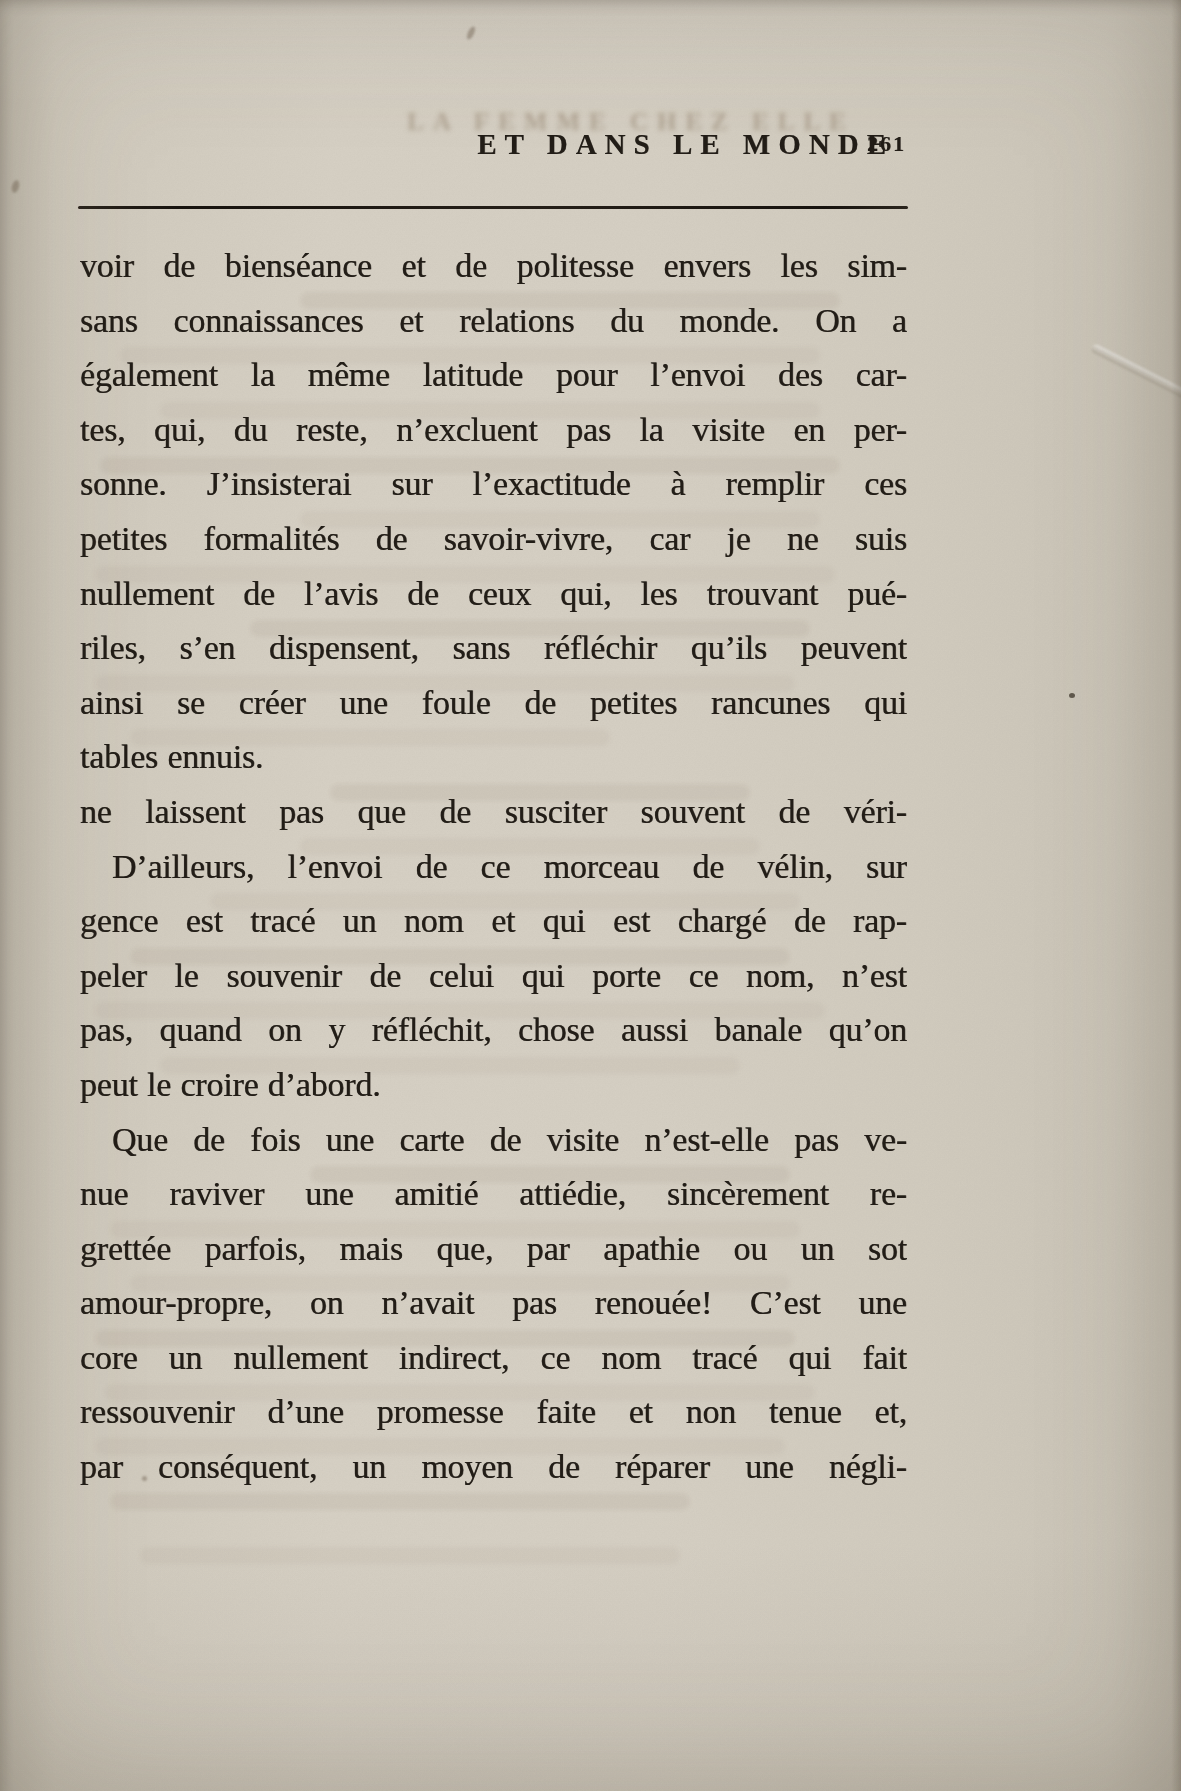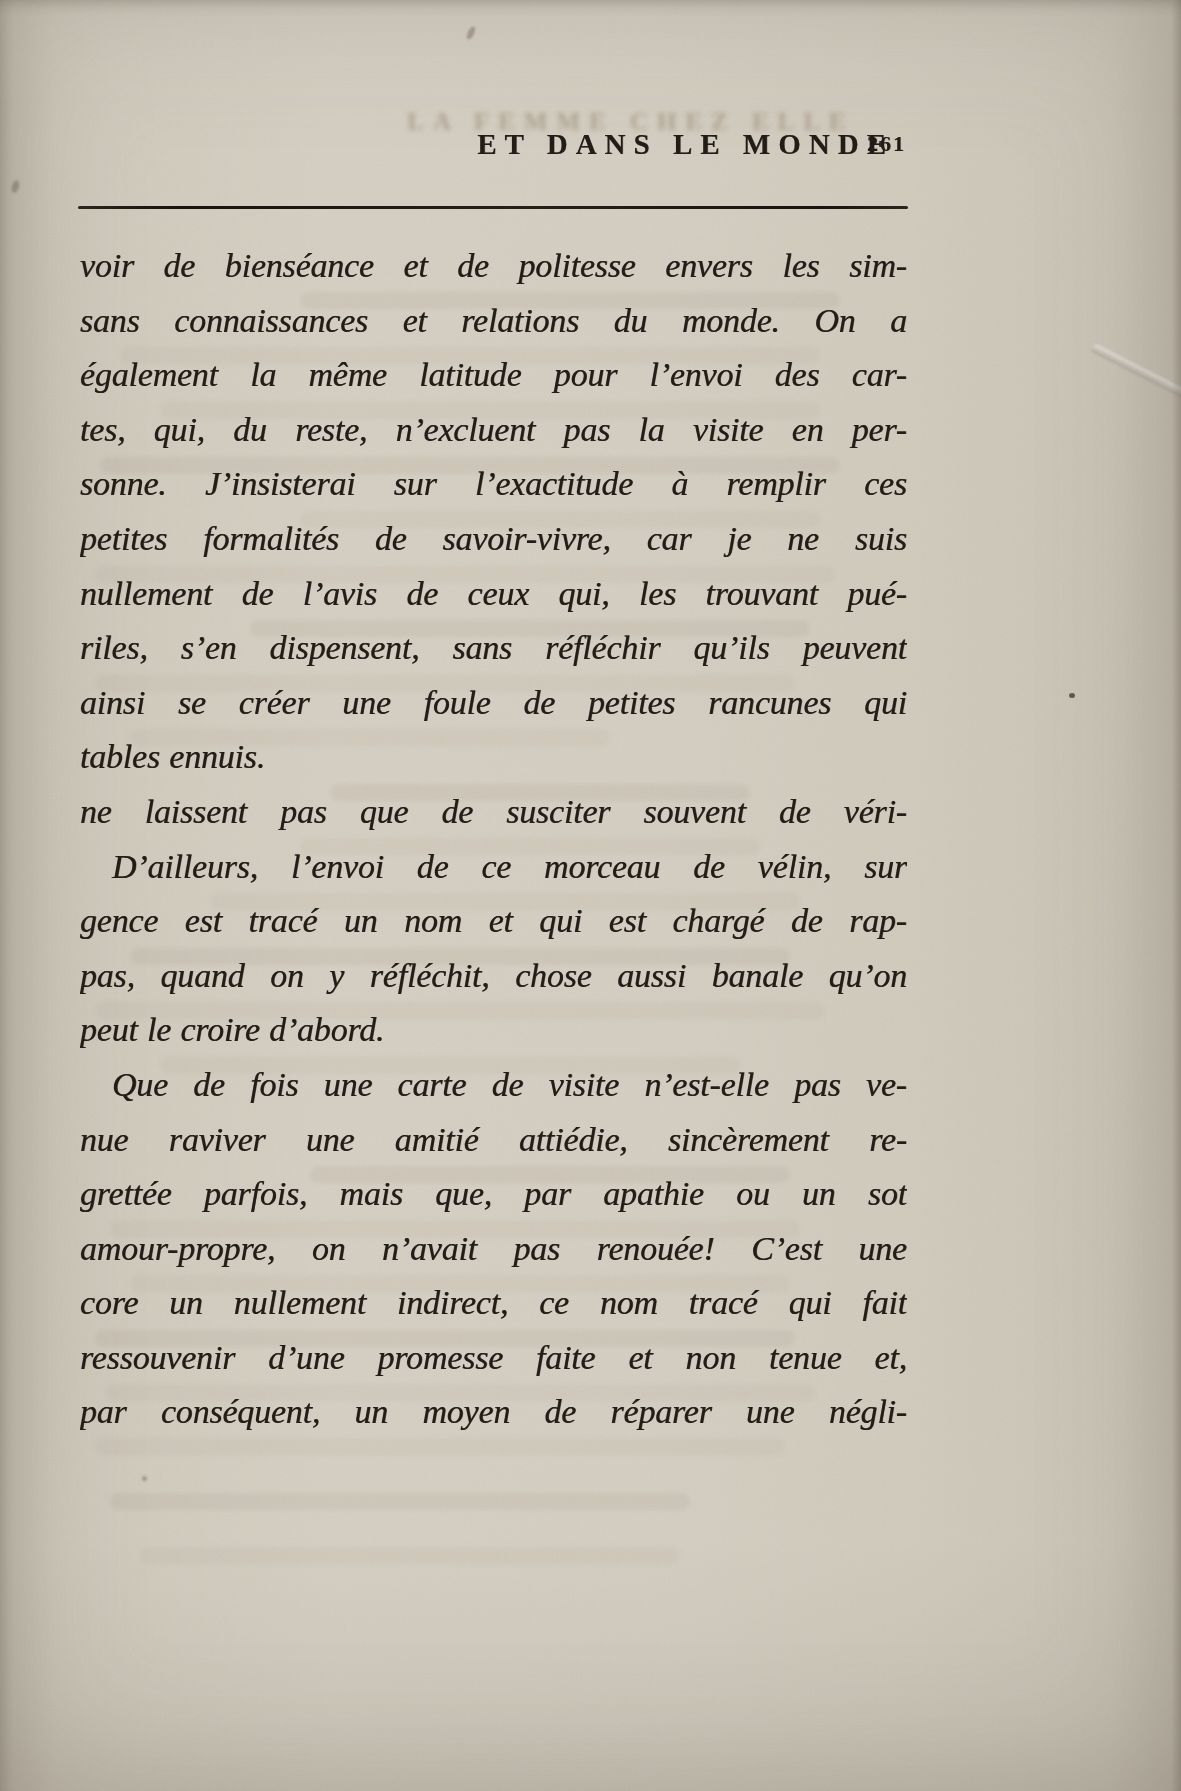--- a/index.html
+++ b/index.html
@@ -43,21 +43,20 @@
     border-radius:2px;z-index:3;}
 
   
   .body-text{position:absolute;top:239px;left:80px;width:827px;z-index:3;
     font-size:34px;line-height:54.6px;letter-spacing:-0.2px;}
   .line{
     height:54.6px;overflow:hidden;
     text-align:justify;text-align-last:justify;
     text-shadow:0.45px 0 rgba(33,28,22,0.60), -0.25px 0 rgba(33,28,22,0.35);
     word-spacing:1px;
-    font-style:italic;
   }
   .line.last{text-align-last:left;}
   .line.indent{text-indent:32px;}
 
   
   .speck{position:absolute;background:rgba(60,52,42,0.75);border-radius:50%;z-index:4;}
   .speck.soft{background:rgba(110,96,78,0.45);filter:blur(1px);}
   .crease{
     position:absolute;top:368px;left:1086px;width:112px;height:9px;
     background:linear-gradient(180deg, rgba(255,255,255,0.55), rgba(118,106,88,0.30));
@@ -113,20 +112,21 @@
       <div class="line">tes, qui, du reste, n’excluent pas la visite en per-</div>
       <div class="line">sonne. J’insisterai sur l’exactitude à remplir ces</div>
       <div class="line">petites formalités de savoir-vivre, car je ne suis</div>
       <div class="line">nullement de l’avis de ceux qui, les trouvant pué-</div>
       <div class="line">riles, s’en dispensent, sans réfléchir qu’ils peuvent</div>
       <div class="line">ainsi se créer une foule de petites rancunes qui</div>
       <div class="line last">tables ennuis.</div>
       <div class="line">ne laissent pas que de susciter souvent de véri-</div>
       <div class="line indent">D’ailleurs, l’envoi de ce morceau de vélin, sur</div>
       <div class="line">gence est tracé un nom et qui est chargé de rap-</div>
+      <div class="line">peler le souvenir de celui qui porte ce nom, n’est</div>
       <div class="line">pas, quand on y réfléchit, chose aussi banale qu’on</div>
       <div class="line last">peut le croire d’abord.</div>
       <div class="line indent">Que de fois une carte de visite n’est-elle pas ve-</div>
       <div class="line">nue raviver une amitié attiédie, sincèrement re-</div>
       <div class="line">grettée parfois, mais que, par apathie ou un sot</div>
       <div class="line">amour-propre, on n’avait pas renouée! C’est une</div>
       <div class="line">core un nullement indirect, ce nom tracé qui fait</div>
       <div class="line">ressouvenir d’une promesse faite et non tenue et,</div>
       <div class="line">par conséquent, un moyen de réparer une négli-</div>
     </div>

